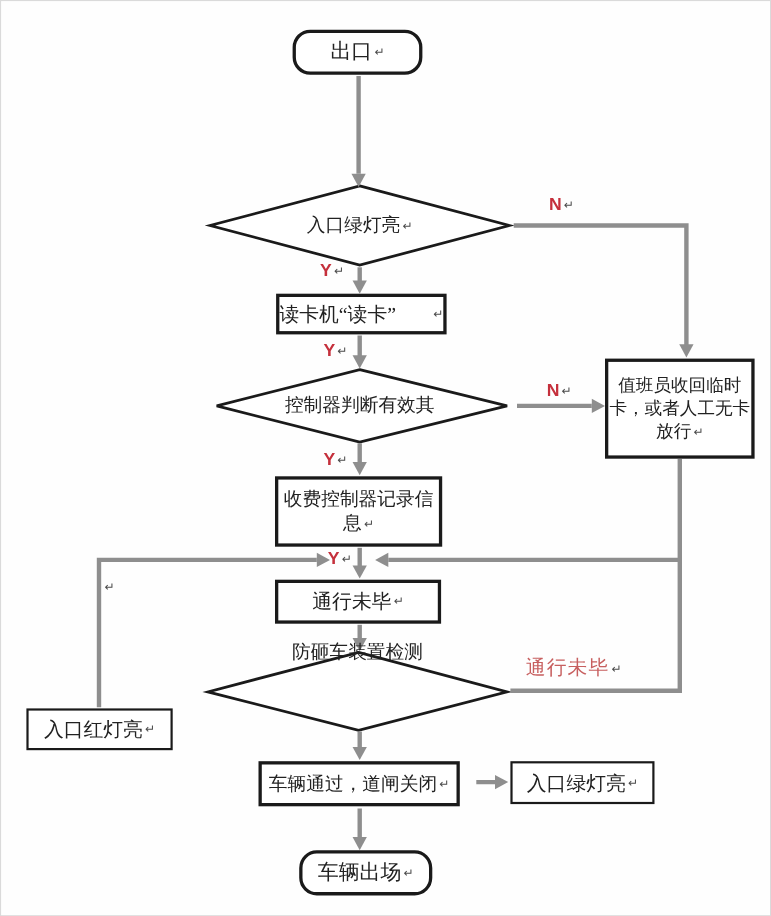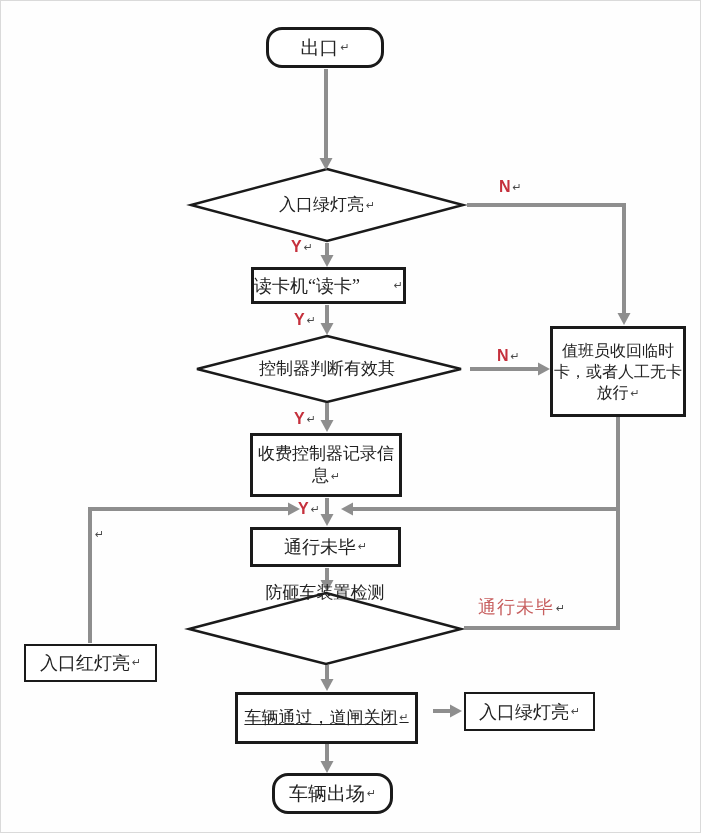--- a/index.html
+++ b/index.html
@@ -114,21 +114,21 @@
   <div class="box" style="left:249px;top:526px;width:151px;height:40px;">
     <span>通行未毕</span>
       <span class="ret">↵</span>
   </div>
 
   <div class="box thin" style="left:23px;top:643px;width:133px;height:38px;">
     <span>入口红灯亮</span>
       <span class="ret">↵</span>
   </div>
 
-  <div class="box" style="left:234px;top:691px;width:183px;height:52px;font-size:17px;text-decoration:underline;">
+  <div class="box" style="left:234px;top:691px;width:183px;height:41px;font-size:17px;">
     <span>车辆通过，道闸关闭</span>
       <span class="ret">↵</span>
   </div>
 
   <div class="box thin" style="left:463px;top:691px;width:131px;height:39px;">
     <span>入口绿灯亮</span>
       <span class="ret">↵</span>
   </div>
 
   <div class="box terminator" style="left:271px;top:772px;width:121px;height:41px;border-radius:16px;">

